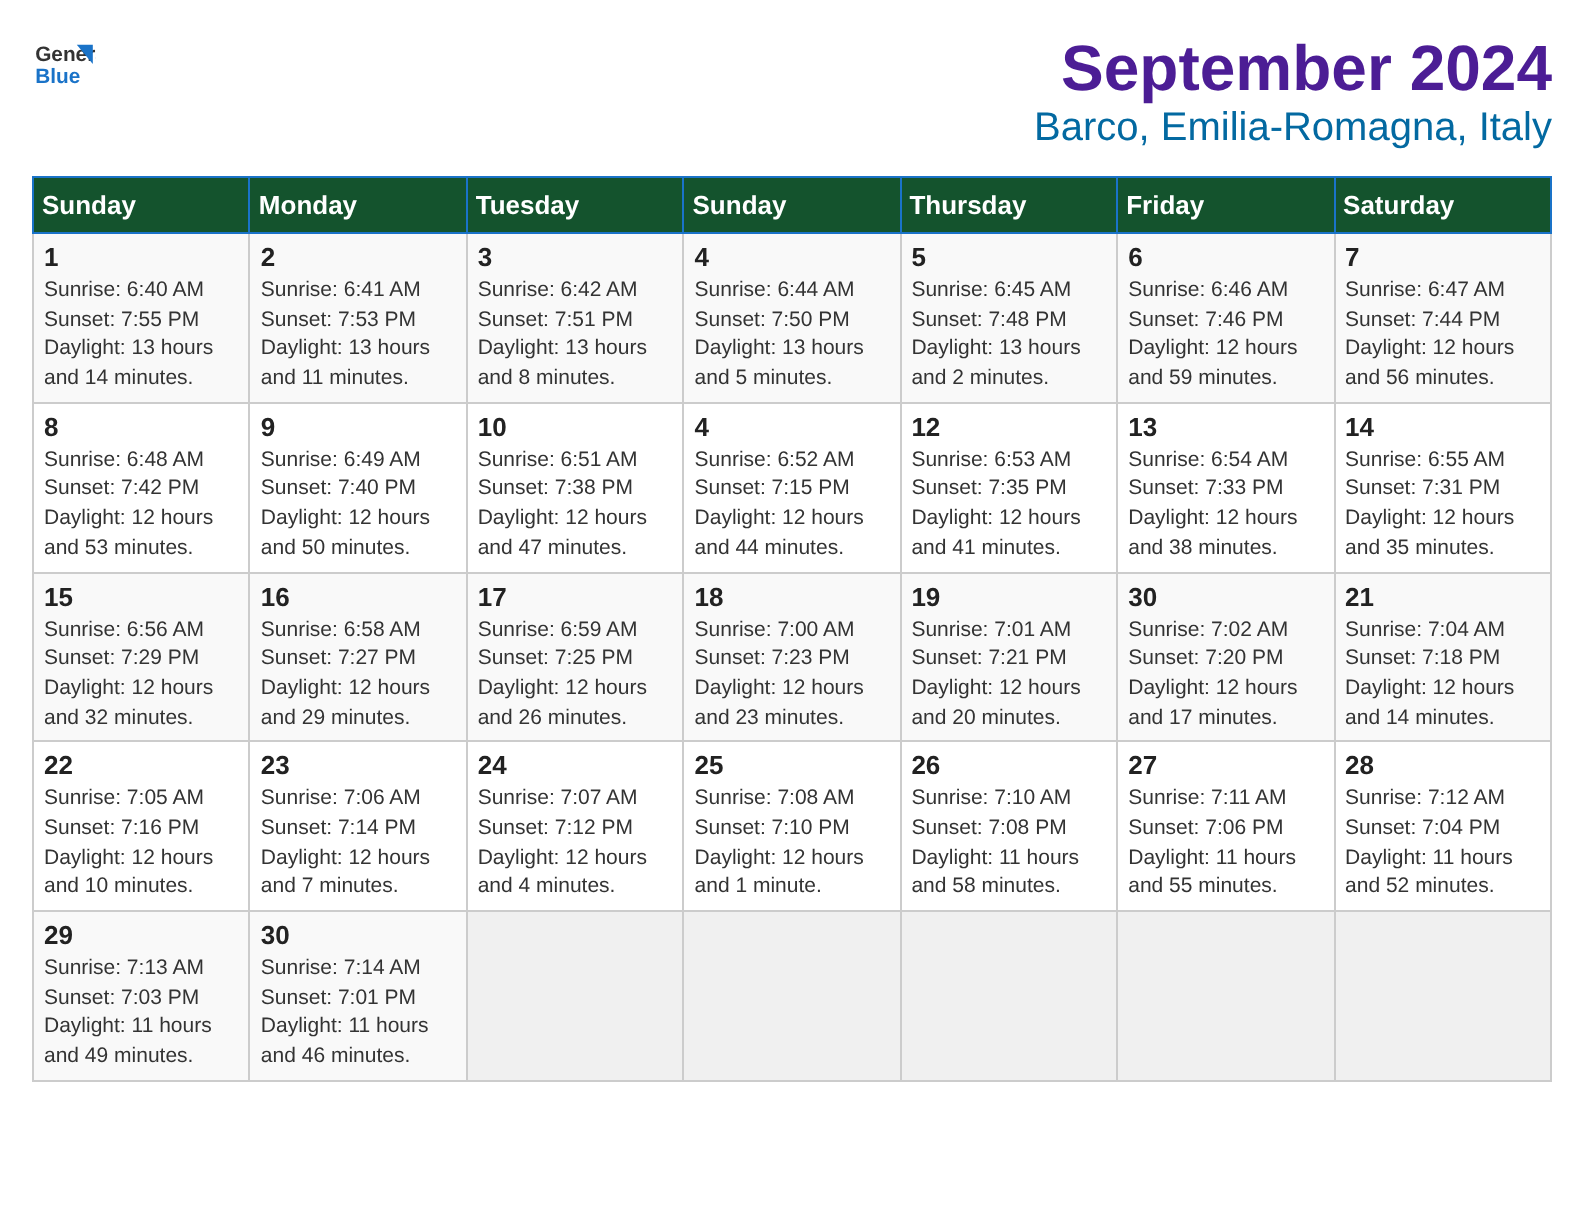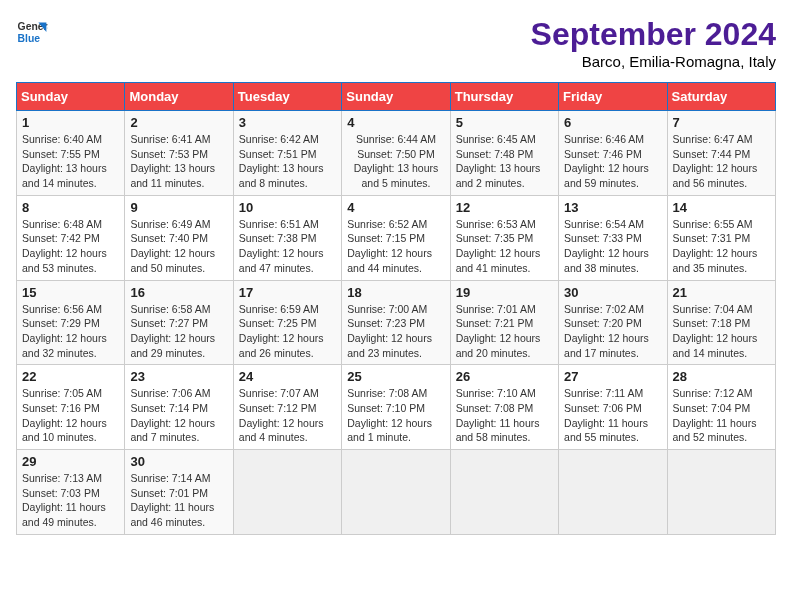--- a/index.html
+++ b/index.html
@@ -27,30 +27,30 @@
     }
     .title-area {
       text-align: right;
     }
     .month-title {
       font-size: 32px;
       font-weight: bold;
       color: #4c1d95;
     }
     .subtitle {
-      font-size: 15px;
-      color: #000000;
+      font-size: 20px;
+      color: #0369a1;
     }
     table {
       width: 100%;
       border-collapse: collapse;
       font-size: 11px;
     }
     thead tr th {
-      background: #ef4444;
+      background: #14532d;
       color: #fff;
       padding: 6px 4px;
       text-align: left;
       font-size: 13px;
       font-weight: bold;
       border: 1px solid #1a73c8;
     }
     tbody tr td {
       vertical-align: top;
       padding: 4px 5px;
@@ -127,21 +127,21 @@
         </td>
         <td>
           <span class="day-num">3</span>
           <div class="day-info" style="white-space: pre-line;">Sunrise: 6:42 AM
 Sunset: 7:51 PM
 Daylight: 13 hours
 and 8 minutes.</div>
         </td>
         <td>
           <span class="day-num">4</span>
-          <div class="day-info" style="white-space: pre-line; text-align: center;">Sunrise: 6:44 AM
+          <div class="day-info" style="white-space: pre-line;">Sunrise: 6:44 AM
 Sunset: 7:50 PM
 Daylight: 13 hours
 and 5 minutes.</div>
         </td>
         <td>
           <span class="day-num">5</span>
           <div class="day-info" style="white-space: pre-line;">Sunrise: 6:45 AM
 Sunset: 7:48 PM
 Daylight: 13 hours
 and 2 minutes.</div>

